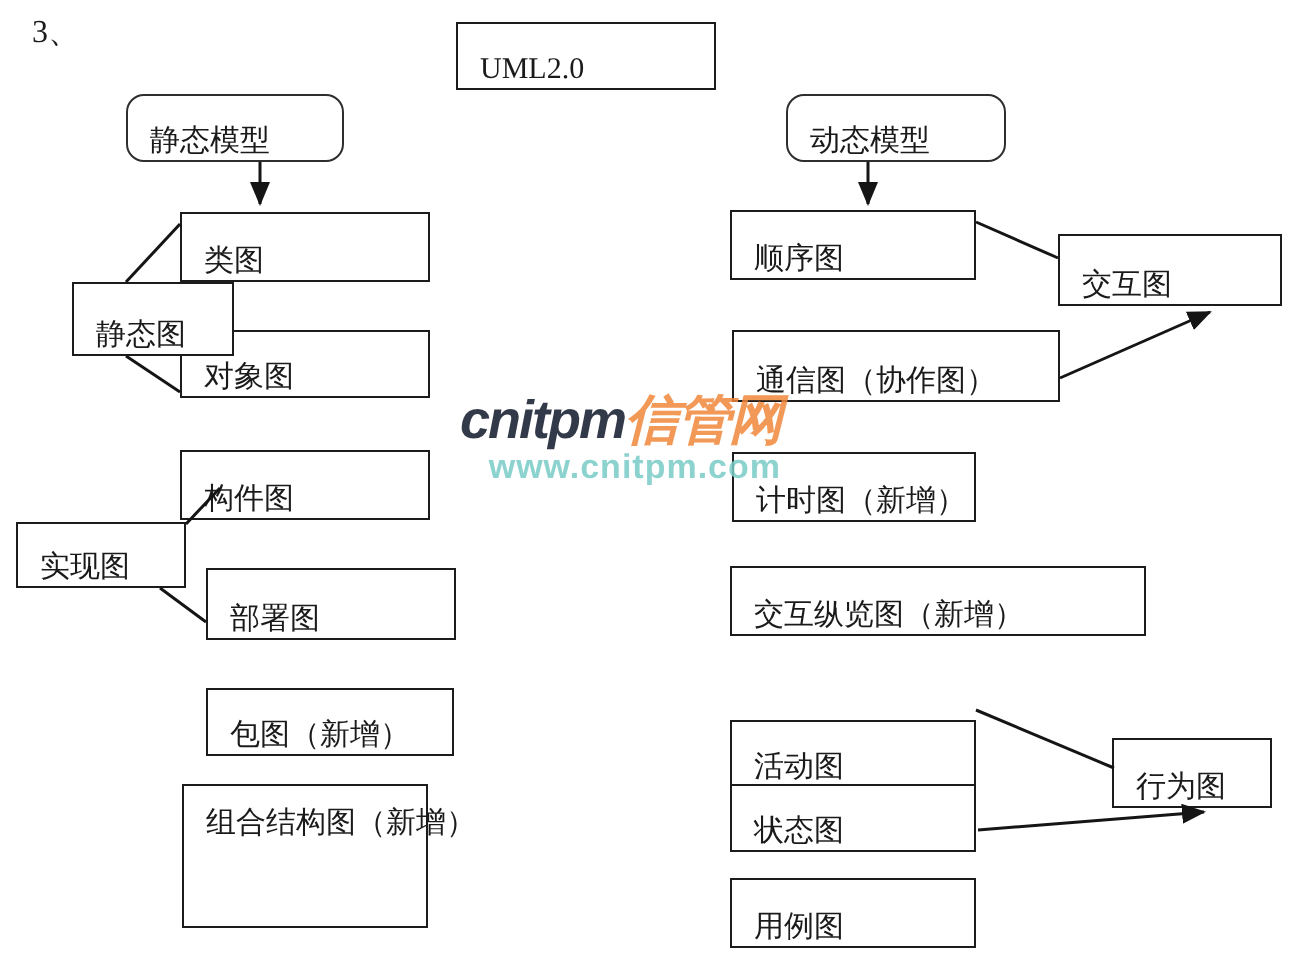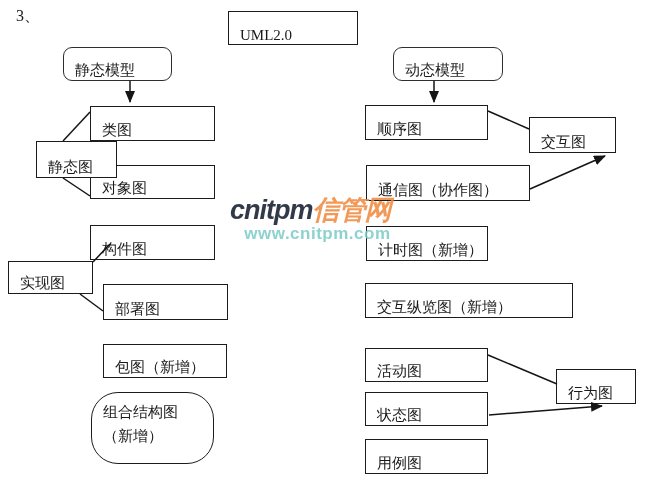--- a/index.html
+++ b/index.html
@@ -24,26 +24,25 @@
     padding-left:11px;
     font-size:15px;
     white-space:nowrap;
     z-index:2;
   }
   .box.rounded{
     border-radius:9px;
     border-color:#2e2e2e;
   }
   .box.two-line{
-    flex-direction:column;
+    flex-direction:row;
     align-items:flex-start;
     justify-content:flex-start;
     padding-top:7px;
     line-height:24px;
-    border-radius:27px;
   }
   .overlap{ z-index:3; }
   svg.connectors{
     position:absolute;left:0;top:0;z-index:4;
     pointer-events:none;
   }
   .cline{ stroke:#151515; stroke-width:1.5; }
   .watermark{
     position:absolute;left:230px;top:195px;z-index:6;
     pointer-events:none;
@@ -108,37 +107,37 @@
 
   <div class="box two-line" style="left:91px;top:392px;width:123px;height:72px">
     <span>组合结构图</span>
     <span>（新增）</span>
   </div>
 
   <div class="box" style="left:365px;top:105px;width:123px;height:35px">
     <span>顺序图</span>
   </div>
 
-  <div class="box" style="left:529px;top:117px;width:87px;height:36px">
+  <div class="box" style="left:529px;top:117px;width:112px;height:36px">
     <span>交互图</span>
   </div>
 
   <div class="box" style="left:366px;top:165px;width:164px;height:36px">
     <span>通信图（协作图）</span>
   </div>
 
   <div class="box" style="left:366px;top:226px;width:122px;height:35px">
     <span>计时图（新增）</span>
   </div>
 
   <div class="box" style="left:365px;top:283px;width:208px;height:35px">
     <span>交互纵览图（新增）</span>
   </div>
 
-  <div class="box" style="left:365px;top:348px;width:123px;height:34px">
+  <div class="box" style="left:365px;top:360px;width:123px;height:34px">
     <span>活动图</span>
   </div>
 
   <div class="box" style="left:365px;top:392px;width:123px;height:34px">
     <span>状态图</span>
   </div>
 
   <div class="box" style="left:365px;top:439px;width:123px;height:35px">
     <span>用例图</span>
   </div>

